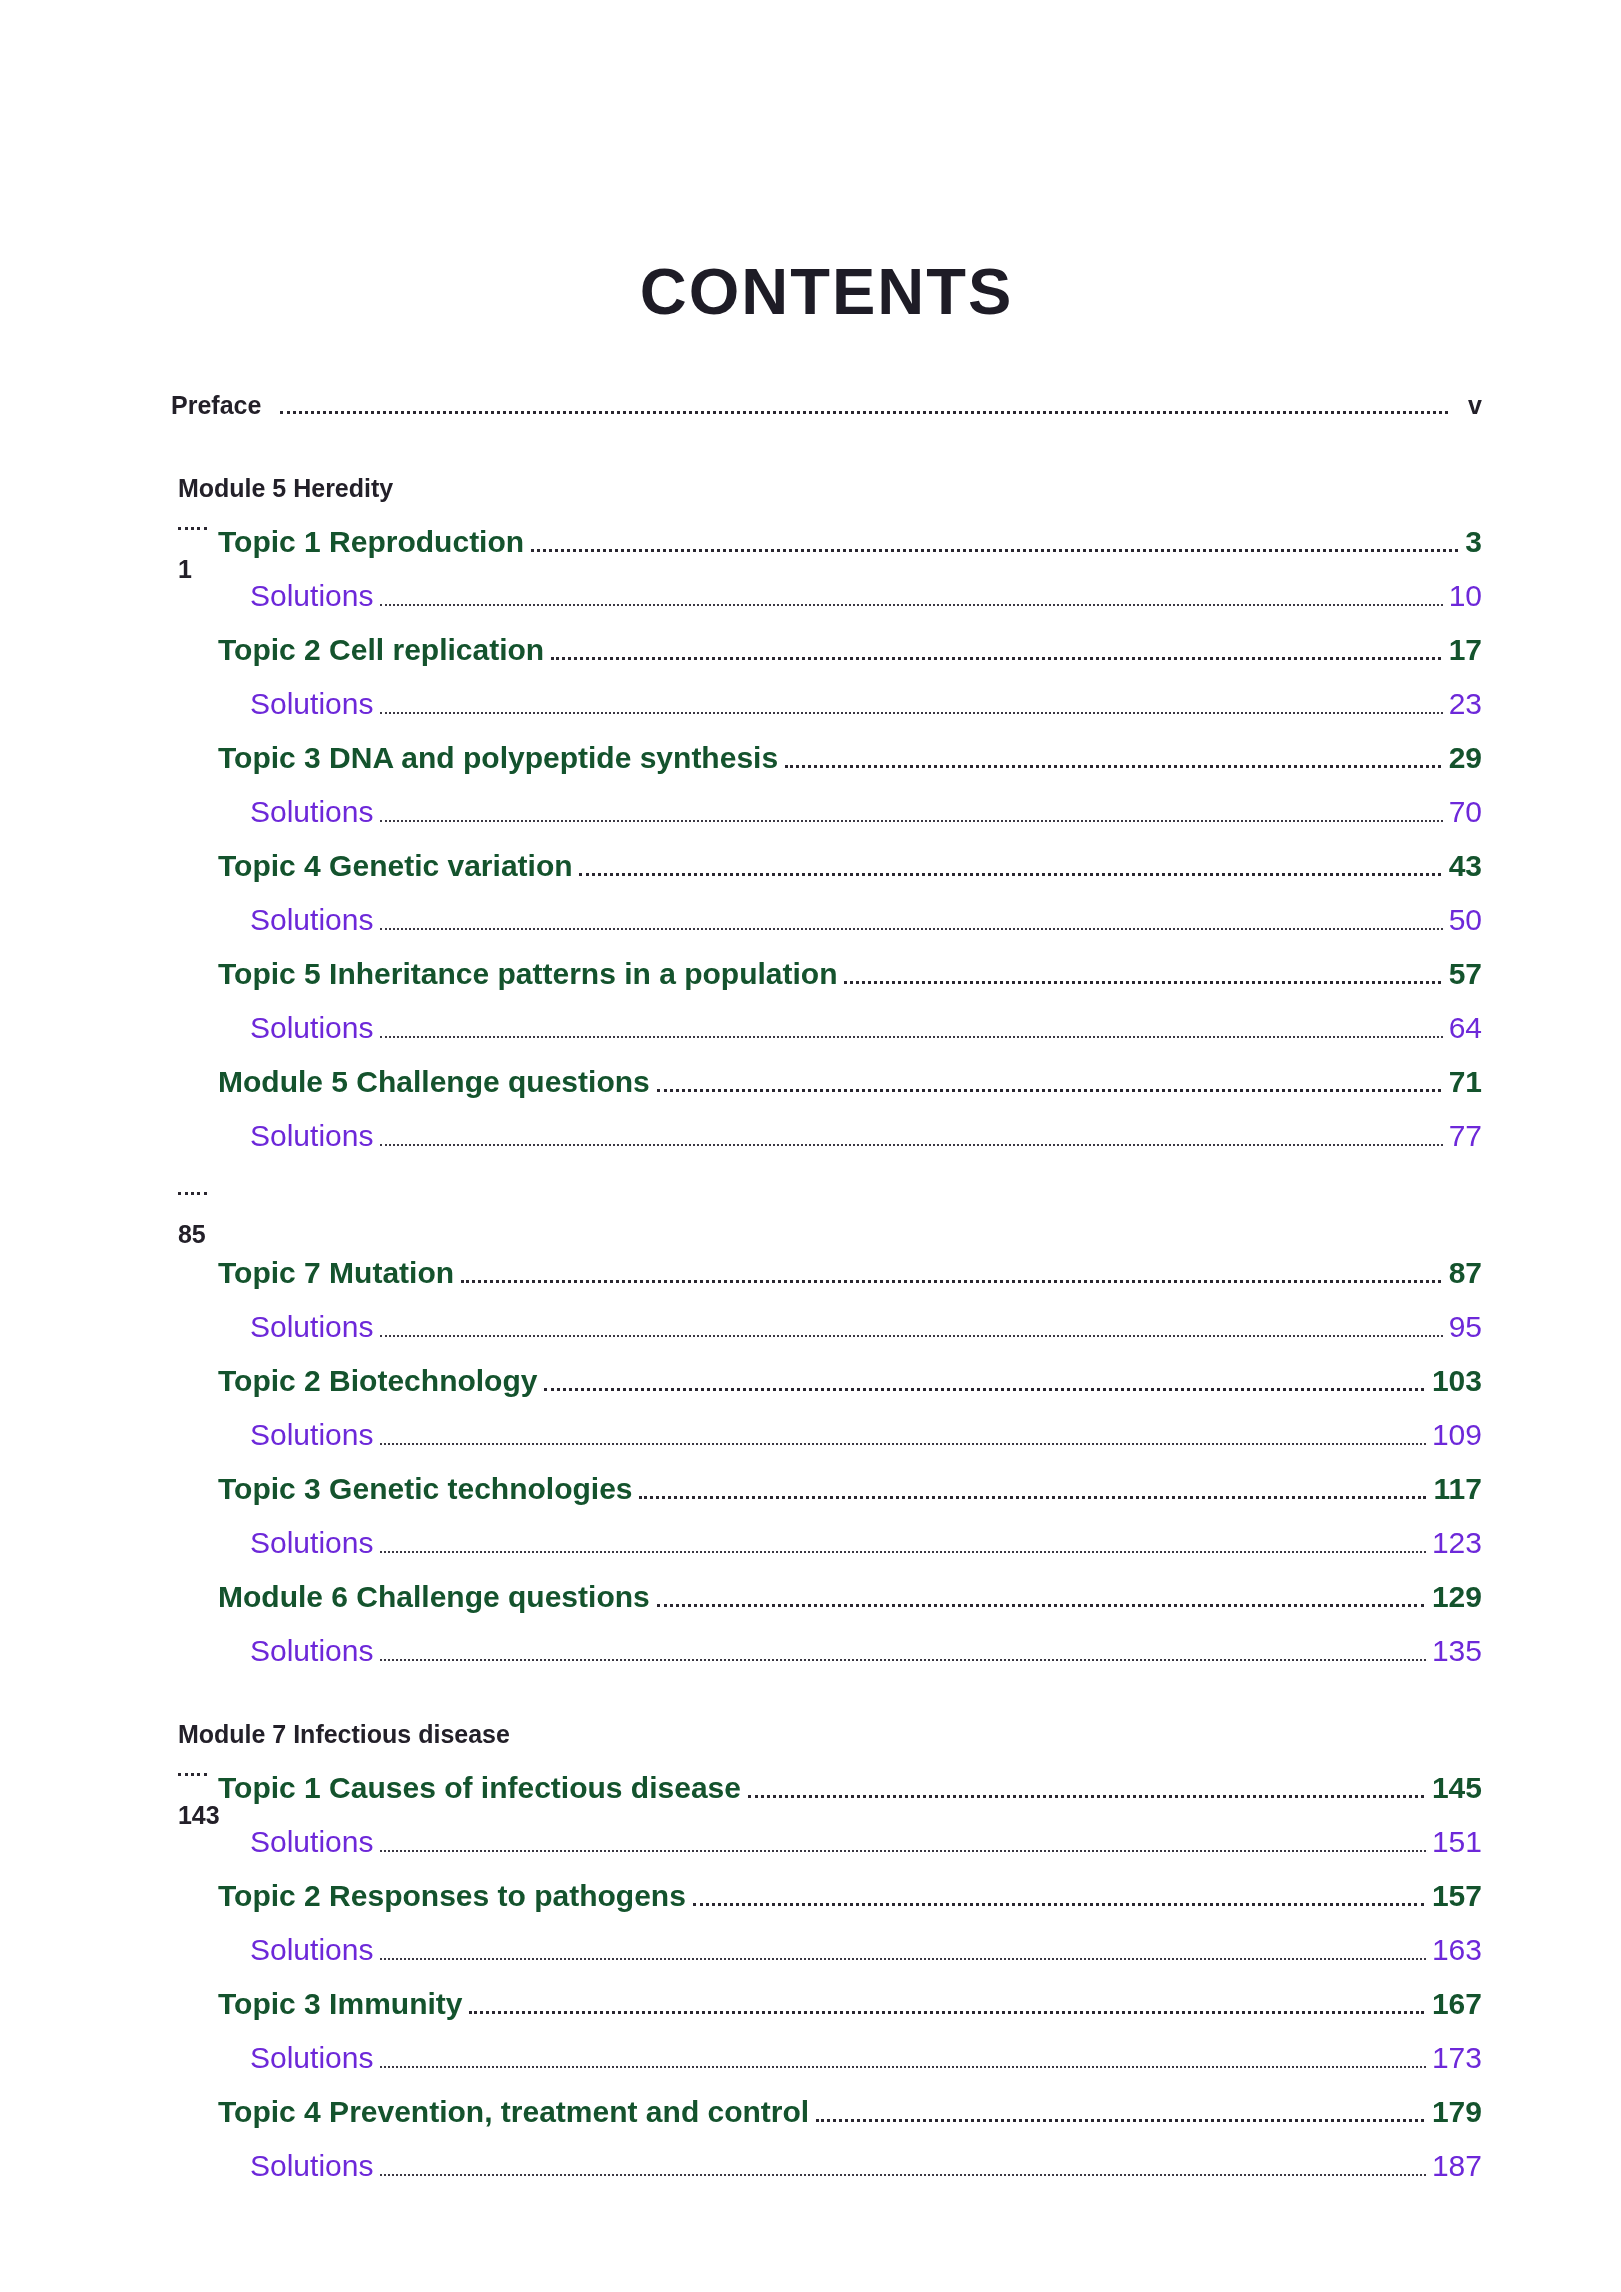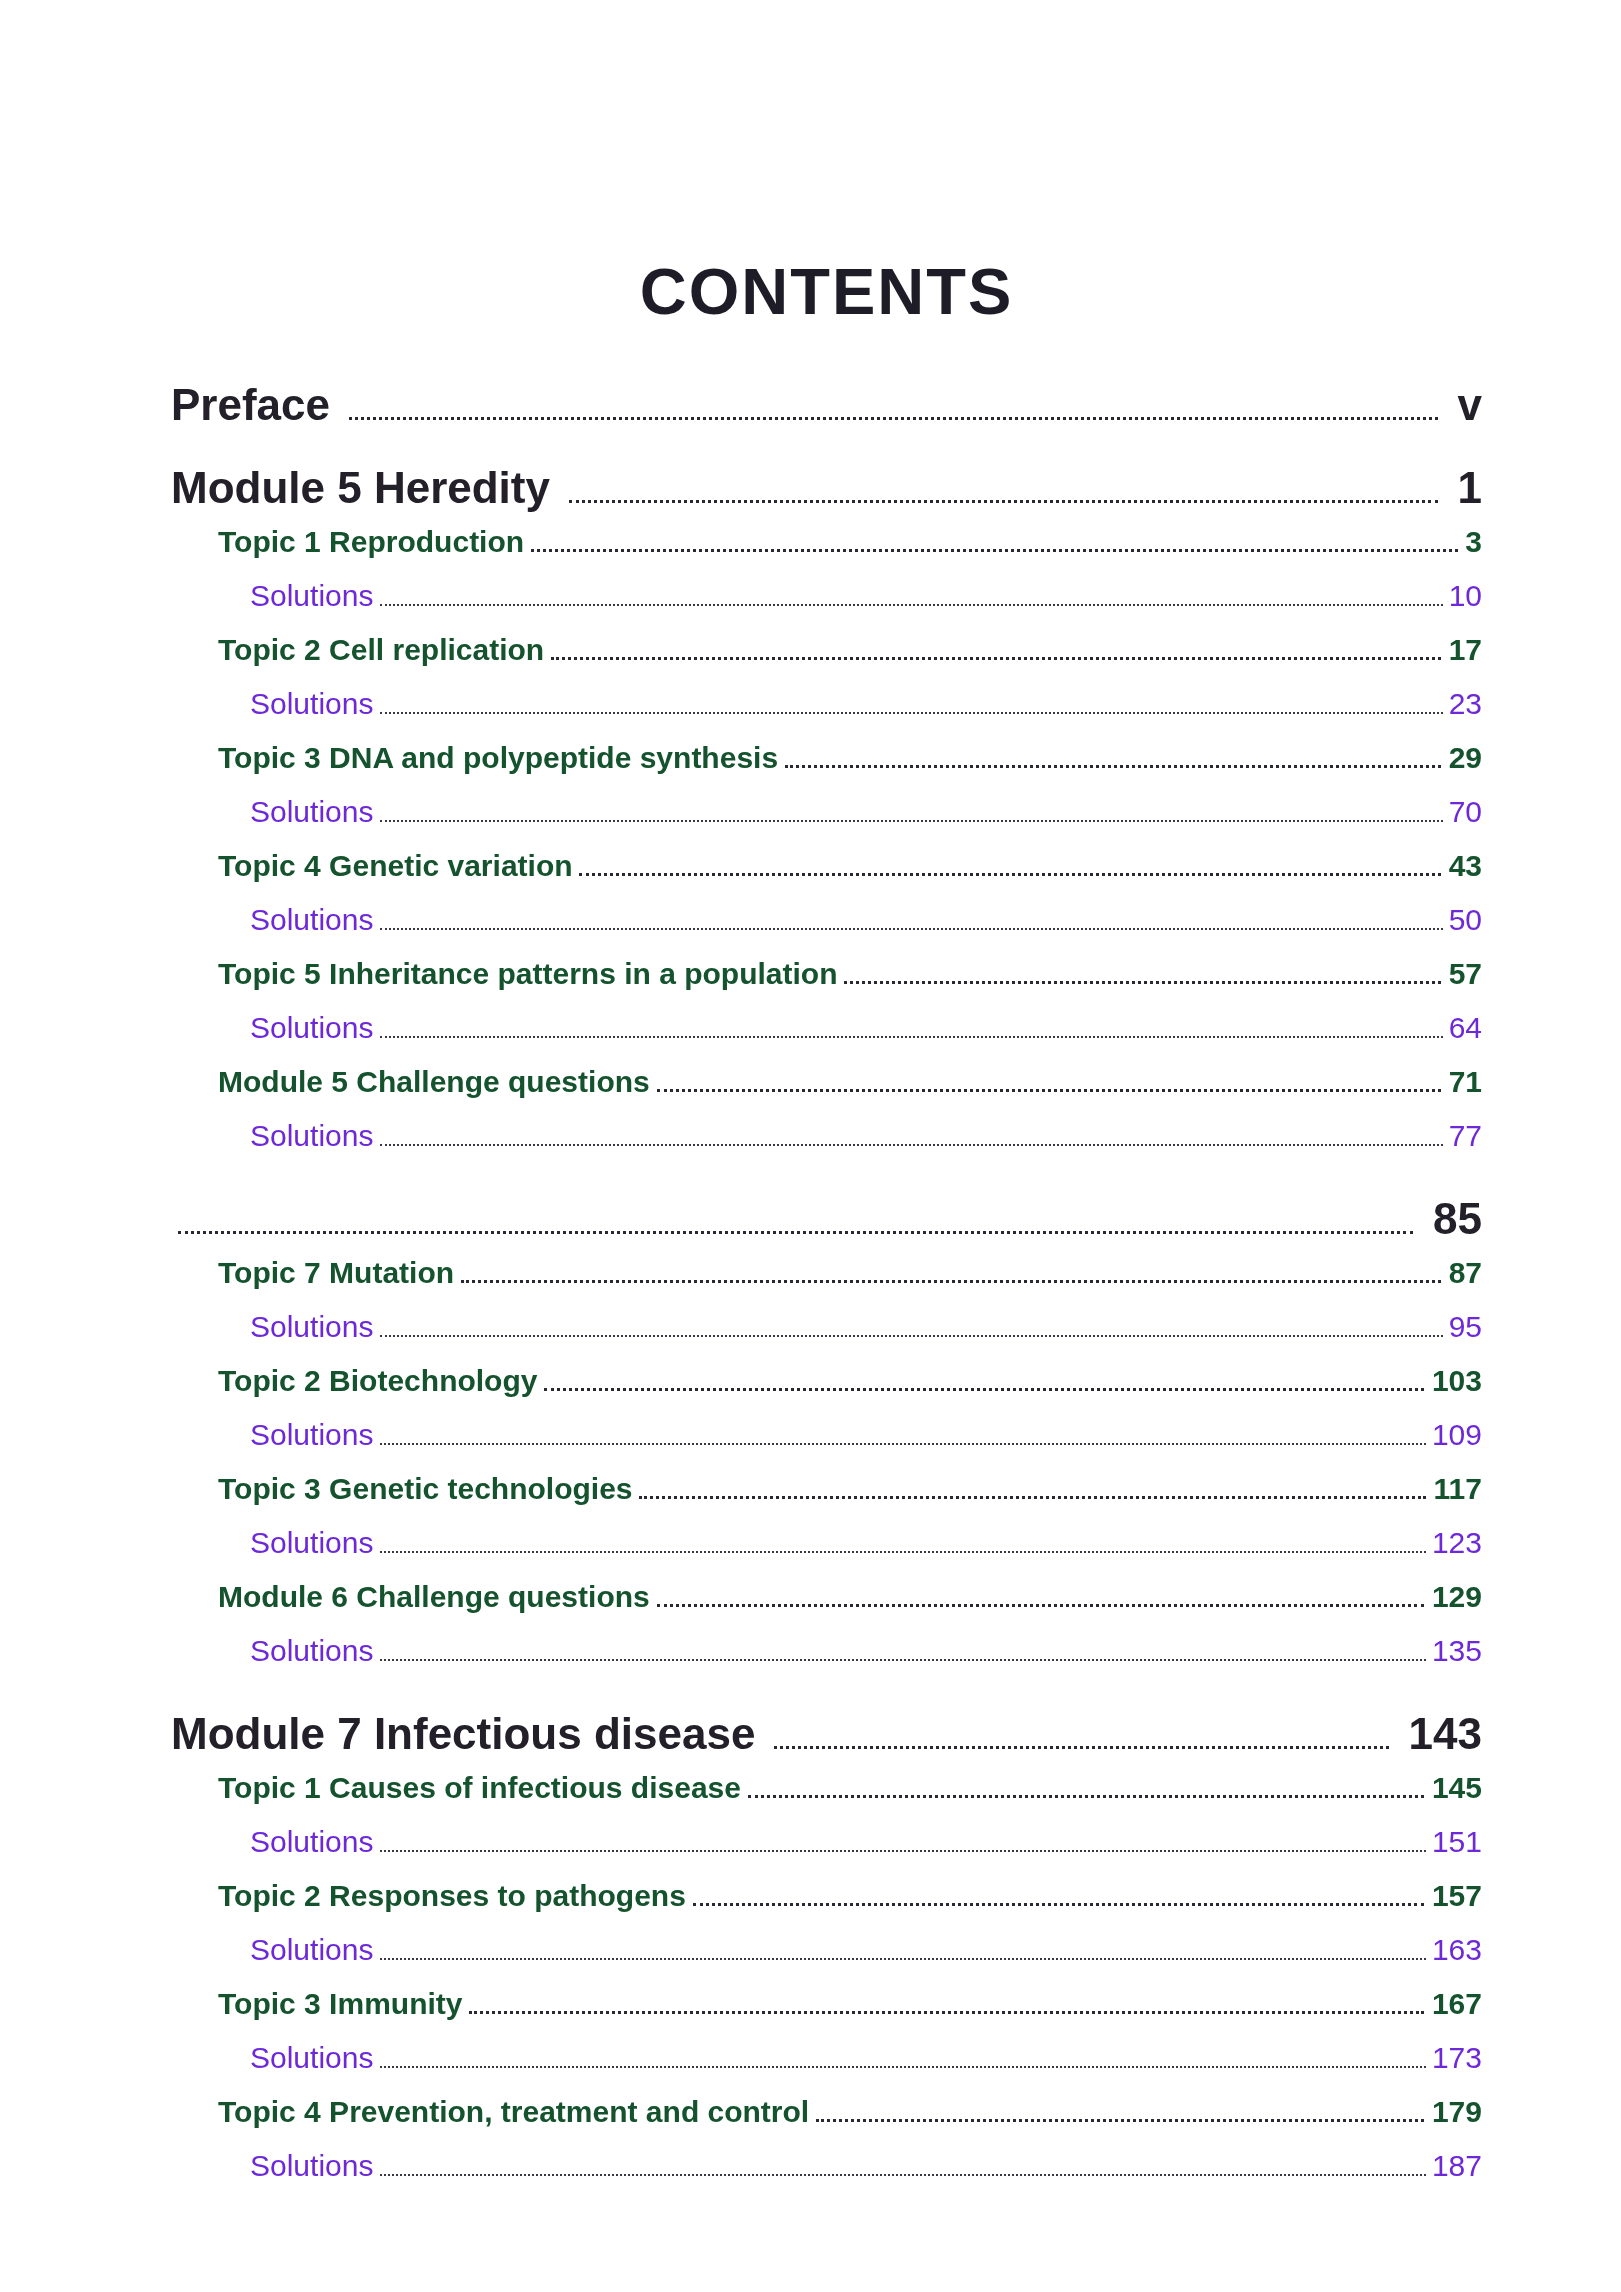--- a/index.html
+++ b/index.html
@@ -42,26 +42,26 @@
   .row .label { flex: 0 0 auto; }
   .row .pagenum { flex: 0 0 auto; }
   .leader {
     flex: 1 1 auto;
     height: 0;
     border-bottom: 3.4px dotted #2a2730;
     margin: 0 7.8px 0 6.9px;
     min-width: 29px;
   }
   .row-preface, .row-module {
-    font-size: 44px;
+    font-size: 25px;
     font-weight: 700;
     color: #232029;
     gap: 12px;
   }
-  .row-module { margin-top: 29px; }
+  .row-module { margin-top: 29px; flex-direction: column; }
   .row-topic {
     font-size: 30px;
     font-weight: 600;
     color: #14532d;
     padding-left: 47px;
   }
   .row-solutions {
     font-size: 30px;
     font-weight: 400;
     color: #6d28d9;

